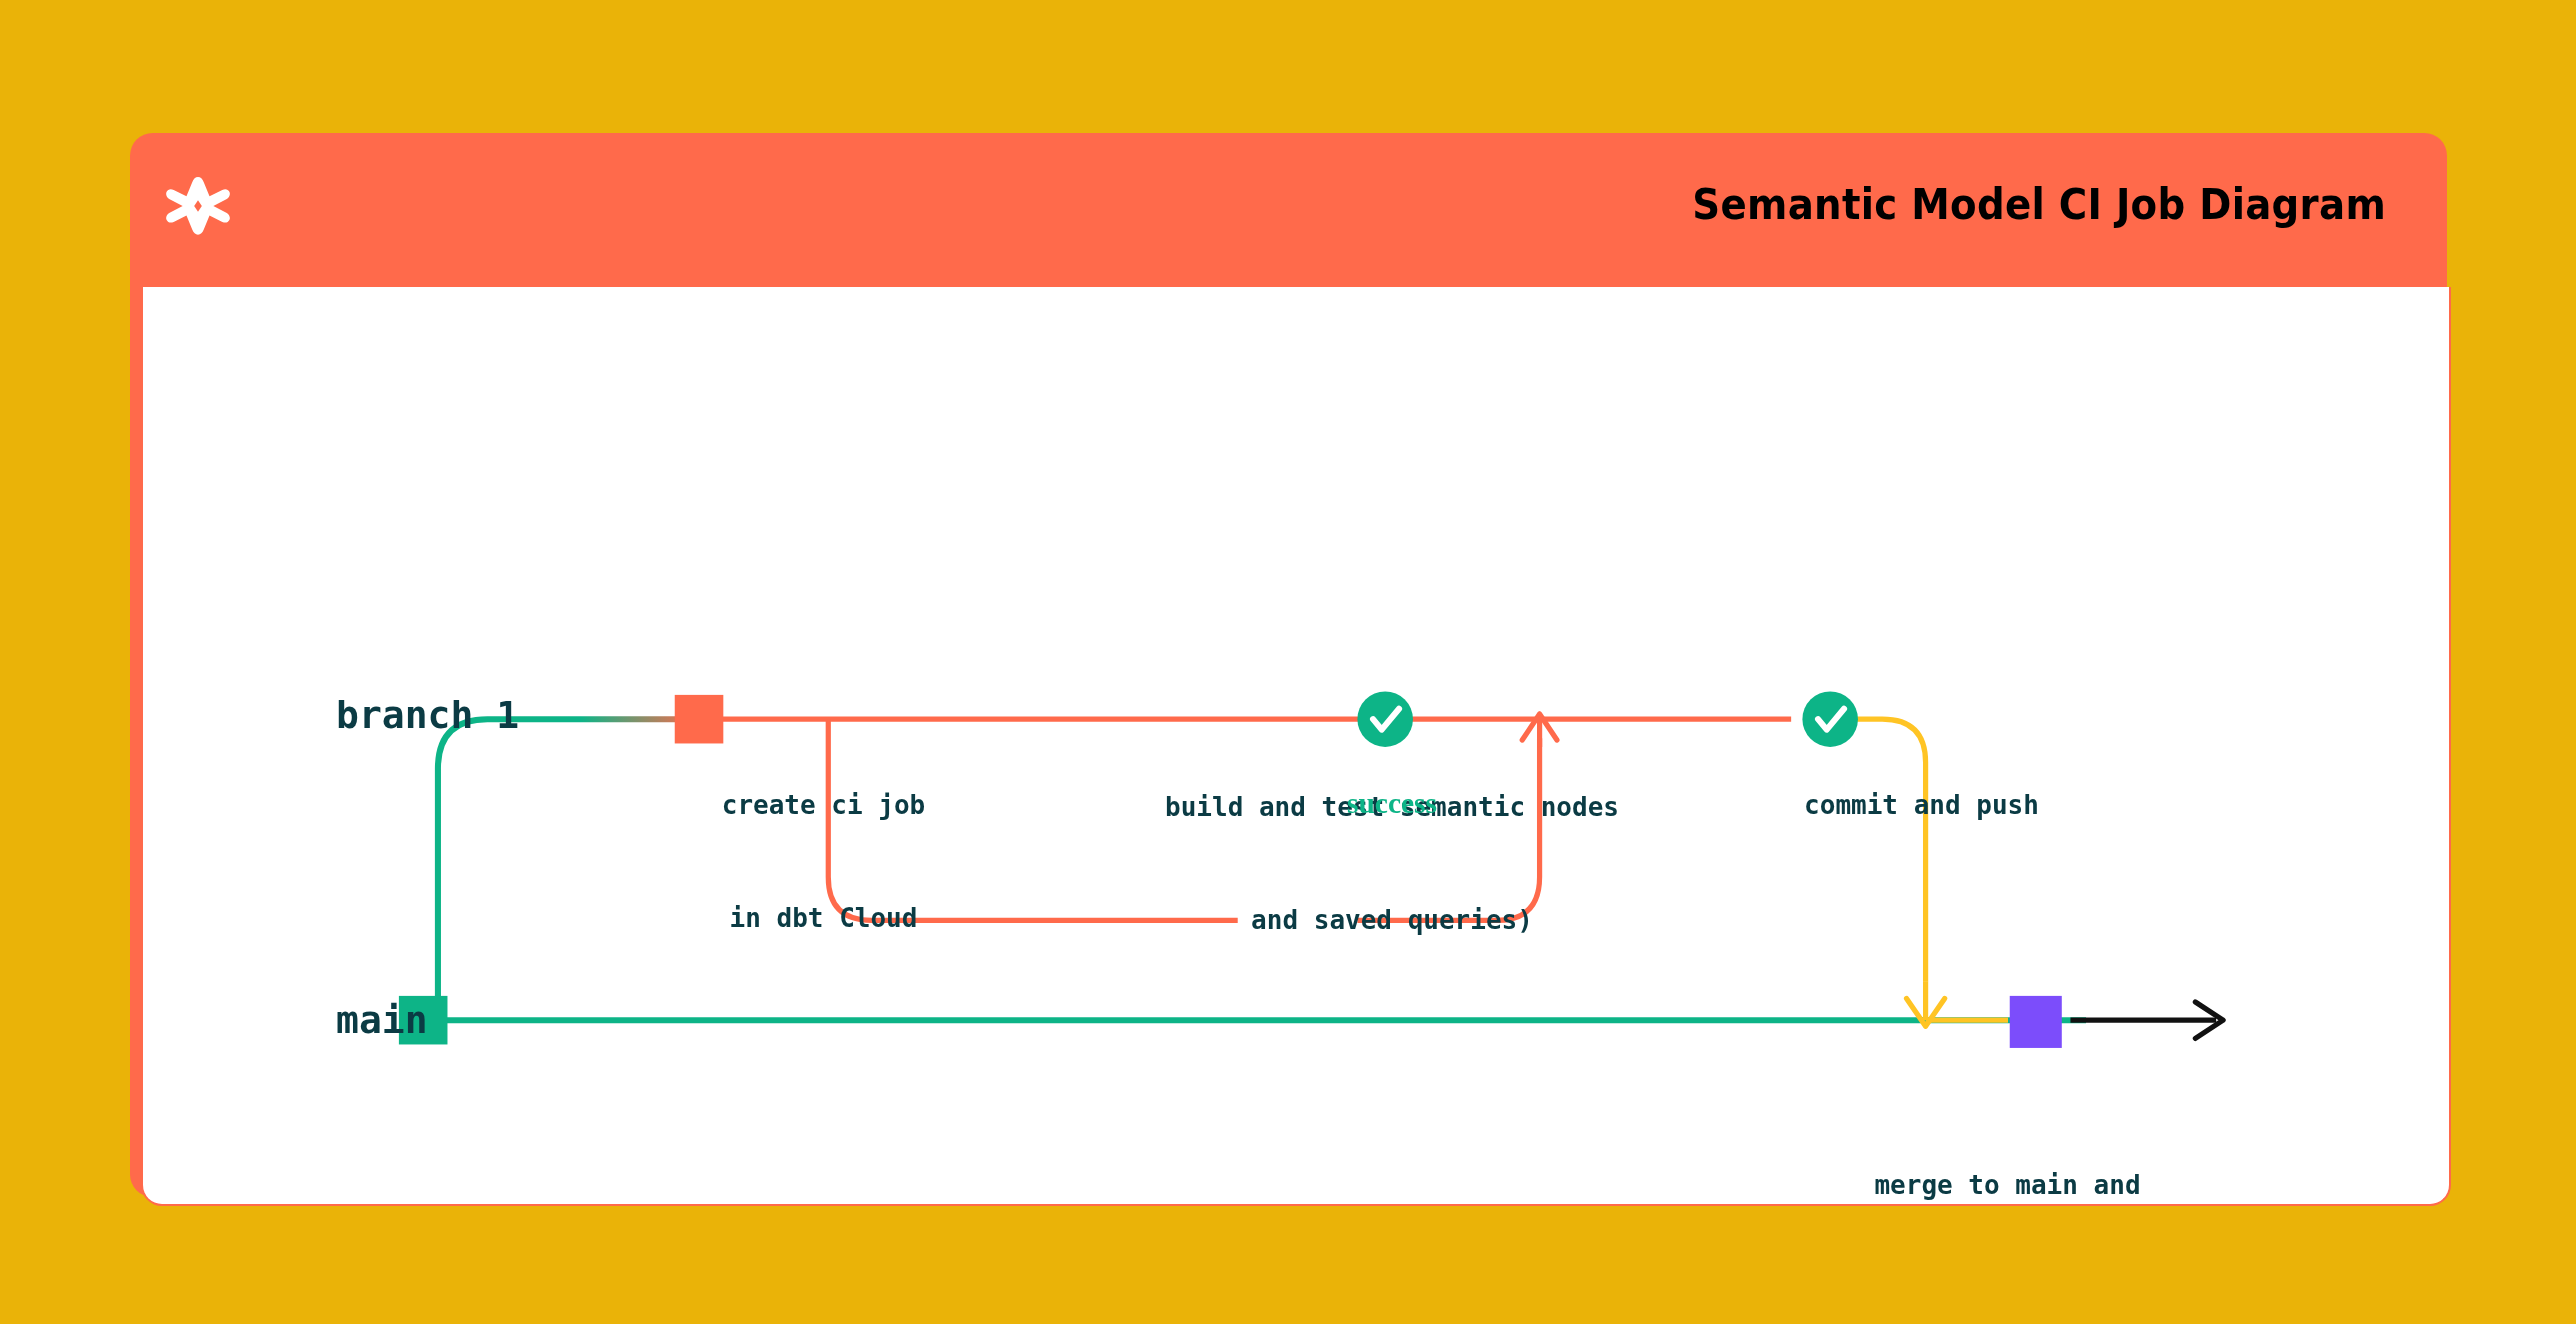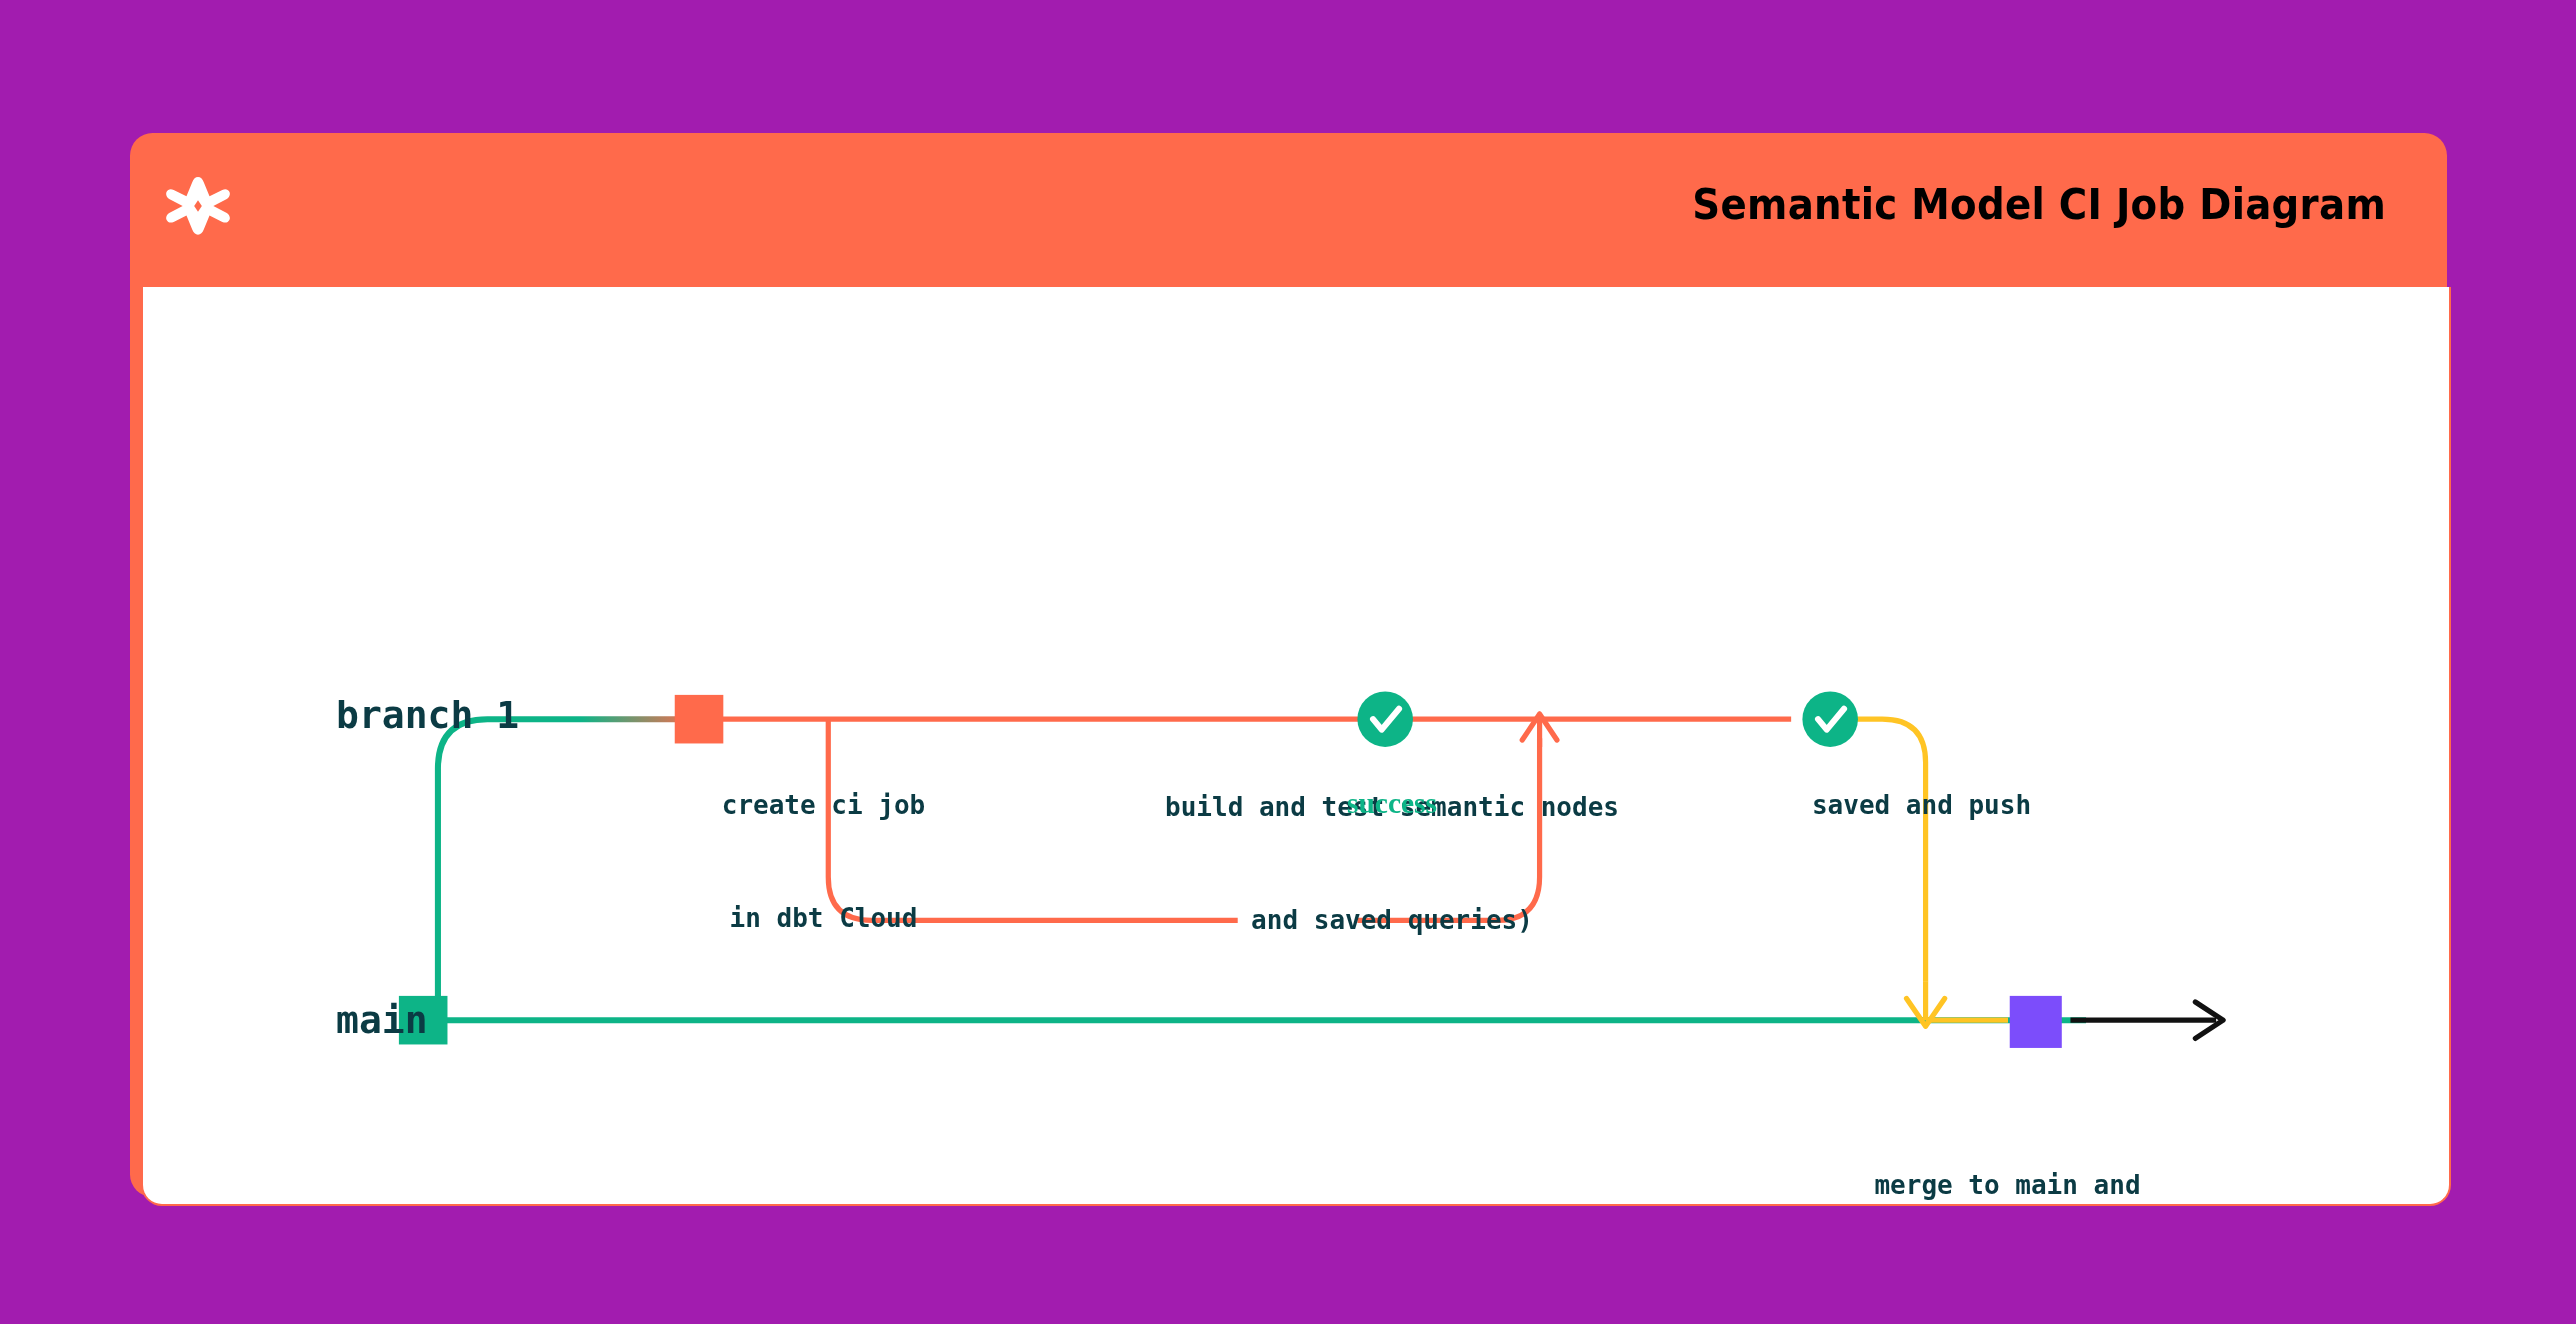--- a/index.html
+++ b/index.html
@@ -11,21 +11,21 @@
     width: 2576px;
     height: 1324px;
     font-family: "DejaVu Sans", sans-serif;
     overflow: hidden;
   }
 
   #stage {
     position: relative;
     width: 2576px;
     height: 1324px;
-    background: #a21caf;
+    background: #eab308;
   }
 
   
   .card {
     position: absolute;
     left: 130px;
     top: 133px;
     width: 2317px;
     height: 1064px;
     border-radius: 22.6px;
@@ -245,21 +245,21 @@
         <div>create ci job</div>
         <div>in dbt Cloud</div>
       </div>
 
       <div class="node-caption cap-build">
         <div>build and test semantic nodes</div>
         <div>and saved queries)</div>
       </div>
 
       <div class="node-caption cap-commit">
-        <div>saved and push</div>
+        <div>commit and push</div>
       </div>
 
       <div class="node-caption cap-merge">
         <div>merge to main and</div>
         
       </div>
 
       <div class="edge-label lbl-success">success</div>
 
     </div>

